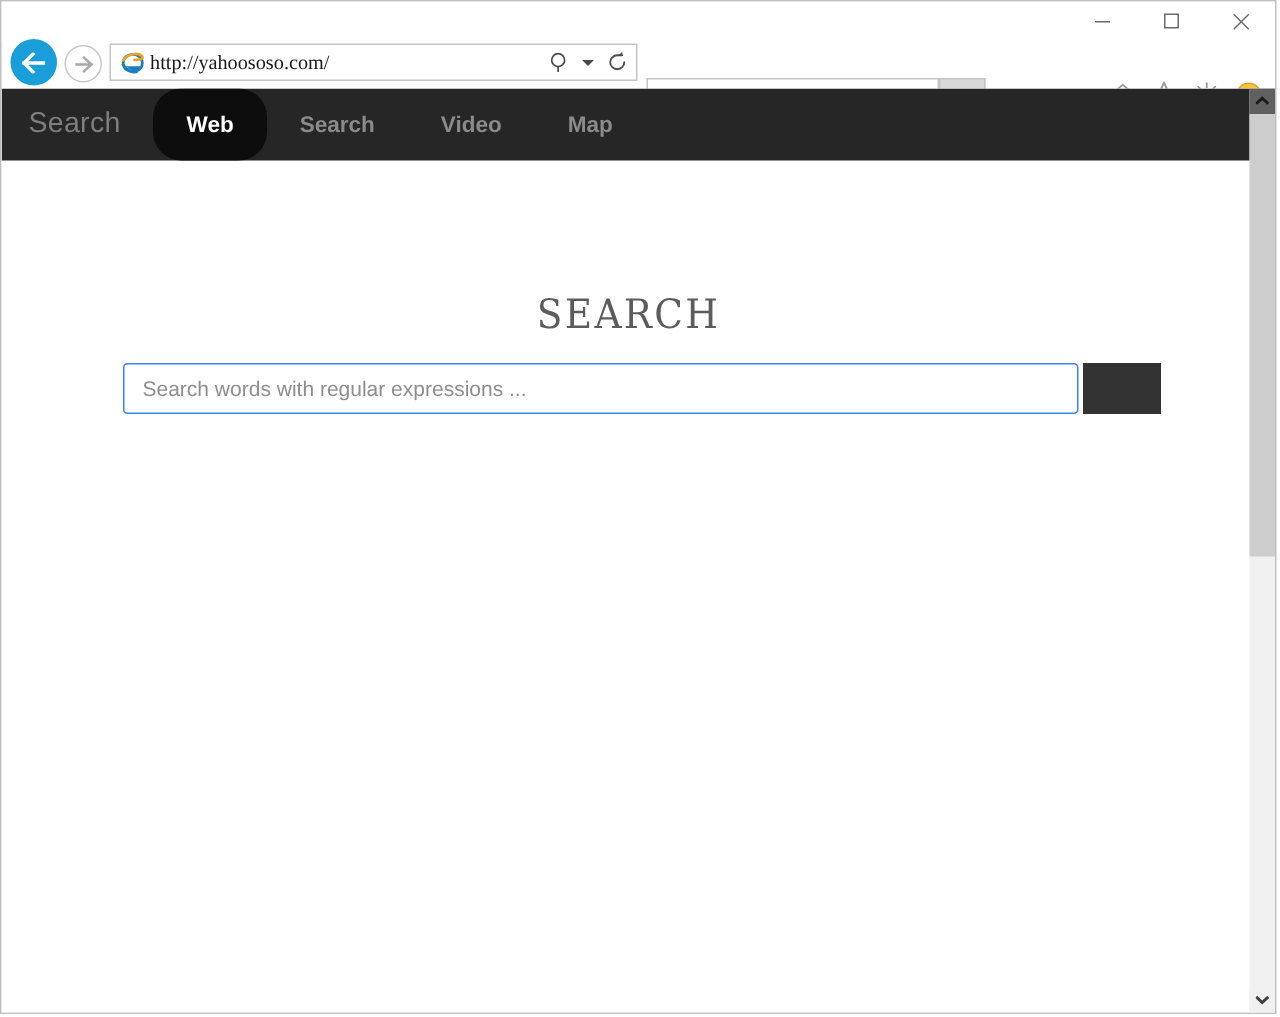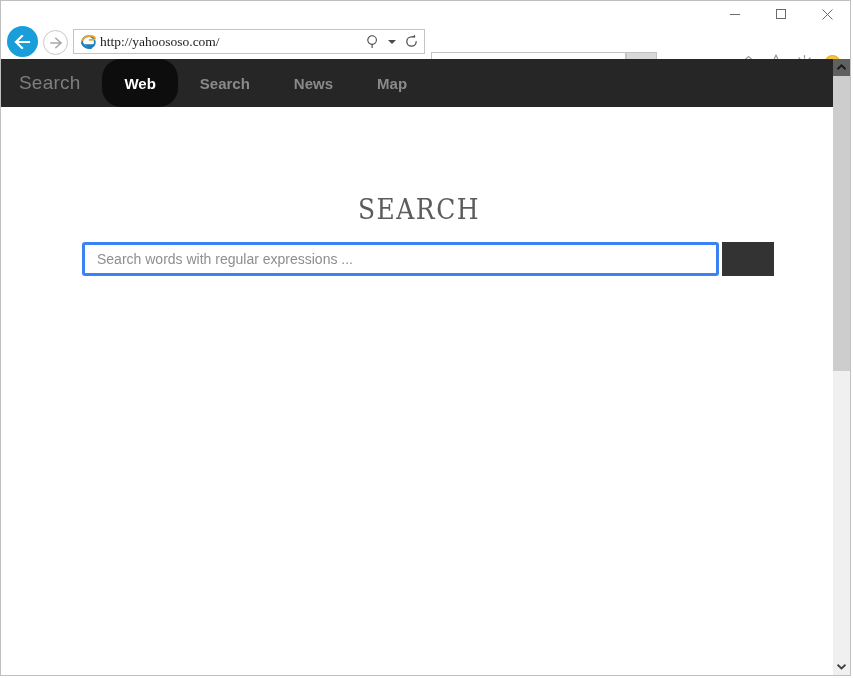--- a/index.html
+++ b/index.html
@@ -242,21 +242,21 @@
   .searchrow {
     position: absolute;
     left: 81px; top: 183px;
     display: flex;
     align-items: stretch;
   }
   .search-input {
     width: 637px;
     height: 34px;
     box-sizing: border-box;
-    border: 3px solid #3b82f6;
+    border: 1px solid #3b82f6;
     border-radius: 3px;
     background: #ffffff;
     font-family: "Liberation Sans", sans-serif;
     font-size: 14px;
     color: #333333;
     padding: 0 12px;
     outline: none;
   }
   .search-input::placeholder {
     color: #8e8e8e;
@@ -430,21 +430,21 @@
       </span>
     </div>
   </div>
 
   <div class="viewport">
 
     <div class="sitenav">
       <div class="brand">Search</div>
       <div class="navitem active">Web</div>
       <div class="navitem">Search</div>
-      <div class="navitem">News</div>
+      <div class="navitem">Video</div>
       <div class="navitem">Map</div>
     </div>
 
     <h1 class="page-title">SEARCH</h1>
 
     <div class="searchrow">
       <input class="search-input" type="text" placeholder="Search words with regular expressions ..." style="">
       <button class="search-submit"></button>
     </div>
 

